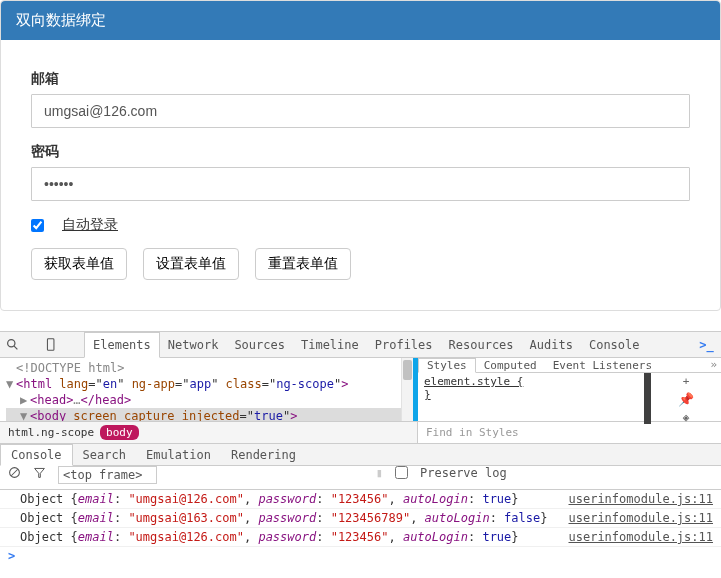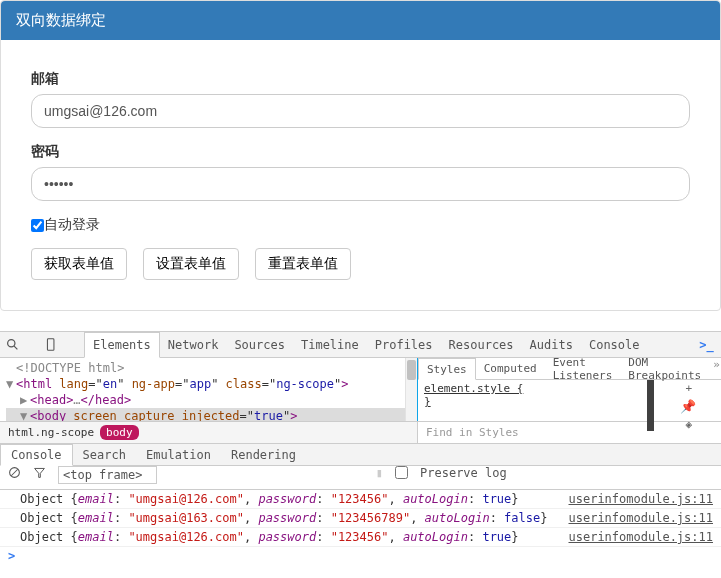--- a/index.html
+++ b/index.html
@@ -2,36 +2,36 @@
 <html><head>
 <meta charset="utf-8">
 <style>
   * { box-sizing: border-box; margin: 0; padding: 0; }
   body { font-family: -apple-system, "Helvetica Neue", Arial, sans-serif; font-size: 14px; color: #333; background: #fff; width: 721px; }
   .panel { border: 1px solid #ddd; border-radius: 4px; margin: 0 0 20px 0; }
   .panel-header { background: #337ab7; color: #fff; padding: 10px 15px; font-size: 15px; border-radius: 4px 4px 0 0; }
   .panel-body { padding: 30px; }
   .form-group { margin-bottom: 15px; }
   .form-label { font-weight: bold; display: block; margin-bottom: 6px; color: #333; }
-  .form-input { width: 100%; padding: 8px 12px; border: 1px solid #ccc; border-radius: 12px; font-size: 14px; color: #555; }
-  .checkbox-row { margin: 8px 0 14px 0; display: flex; align-items: center; gap: 0; }
+  .form-input { width: 100%; padding: 8px 12px; border: 1px solid #ccc; border-radius: 1px; font-size: 14px; color: #555; }
+  .checkbox-row { margin: 8px 0 14px 0; display: flex; align-items: center; gap: 18px; text-decoration: underline; }
   .btn-row { display: flex; gap: 16px; }
   .btn { background: #fff; border: 1px solid #ccc; border-radius: 4px; padding: 6px 12px; font-size: 14px; cursor: pointer; }
 
   .devtools { border-top: 1px solid #ccc; font-family: Menlo, Consolas, monospace; font-size: 12px; color: #333; }
   .dt-toolbar { display: flex; align-items: center; height: 26px; border-bottom: 1px solid #ccc; padding: 0 6px; gap: 26px; background: #f3f3f3; }
   .dt-toolbar .tabs { display: flex; gap: 0; align-items: stretch; height: 100%; }
   .dt-tab { padding: 0 8px; display: flex; align-items: center; color: #555; cursor: pointer; }
   .dt-tab.active { background: #fff; border: 1px solid #ccc; border-bottom: 1px solid #fff; margin-bottom: -1px; }
   .dt-toolbar .spacer { flex: 1; }
   .dt-toolbar .icon { width: 14px; height: 14px; display: inline-flex; align-items: center; justify-content: center; color: #555; }
   .dt-toolbar .right-icons { display: flex; gap: 10px; align-items: center; }
 
   .dt-mid { display: flex; height: 64px; border-bottom: 1px solid #ccc; }
-  .dt-elements { flex: 0 0 418px; overflow: hidden; position: relative; border-right: 1px solid #0ea5e9; }
+  .dt-elements { flex: 0 0 418px; overflow: hidden; position: relative; border-right: 5px solid #0ea5e9; }
   .dt-elements-lines { padding: 2px 0 2px 6px; line-height: 16px; }
   .dt-elements-lines div { white-space: nowrap; }
   .disclosure { display:inline-block; width:10px; color:#888; }
   .gray { color: #888; }
   .tag { color: #881280; }
   .attr-n { color: #994500; text-align: right; }
   .attr-v { color: #1a1aa6; }
   .sel-line { background: #dcdcdc; }
   .dt-scroll { position:absolute; right:0; top:0; bottom:0; width:12px; background:#f3f3f3; border-left:1px solid #e2e2e2;}
   .dt-scroll-thumb { position:absolute; left:1px; right:1px; top:2px; height:20px; background:#c1c1c1; border-radius:2px;}
@@ -155,21 +155,20 @@
         </div>
       <div class="dt-scroll">
           <div class="dt-scroll-thumb"></div>
         </div>
     </div>
     <div class="dt-styles">
       <div class="dt-styles-tabs" id="styles-tabs">
           <span class="st active">Styles</span>
           <span class="st">Computed</span>
           <span class="st">Event Listeners</span>
-          <span class="st">DOM Breakpoints</span>
           <span class="chev">»</span>
         </div>
       <div class="dt-styles-body">
         <div class="dt-styles-left">
           <div>element.style {</div>
           <div>}</div>
         </div>
         <div class="dt-styles-right">
           <span>+</span>
           <span class="pin">📌</span>

